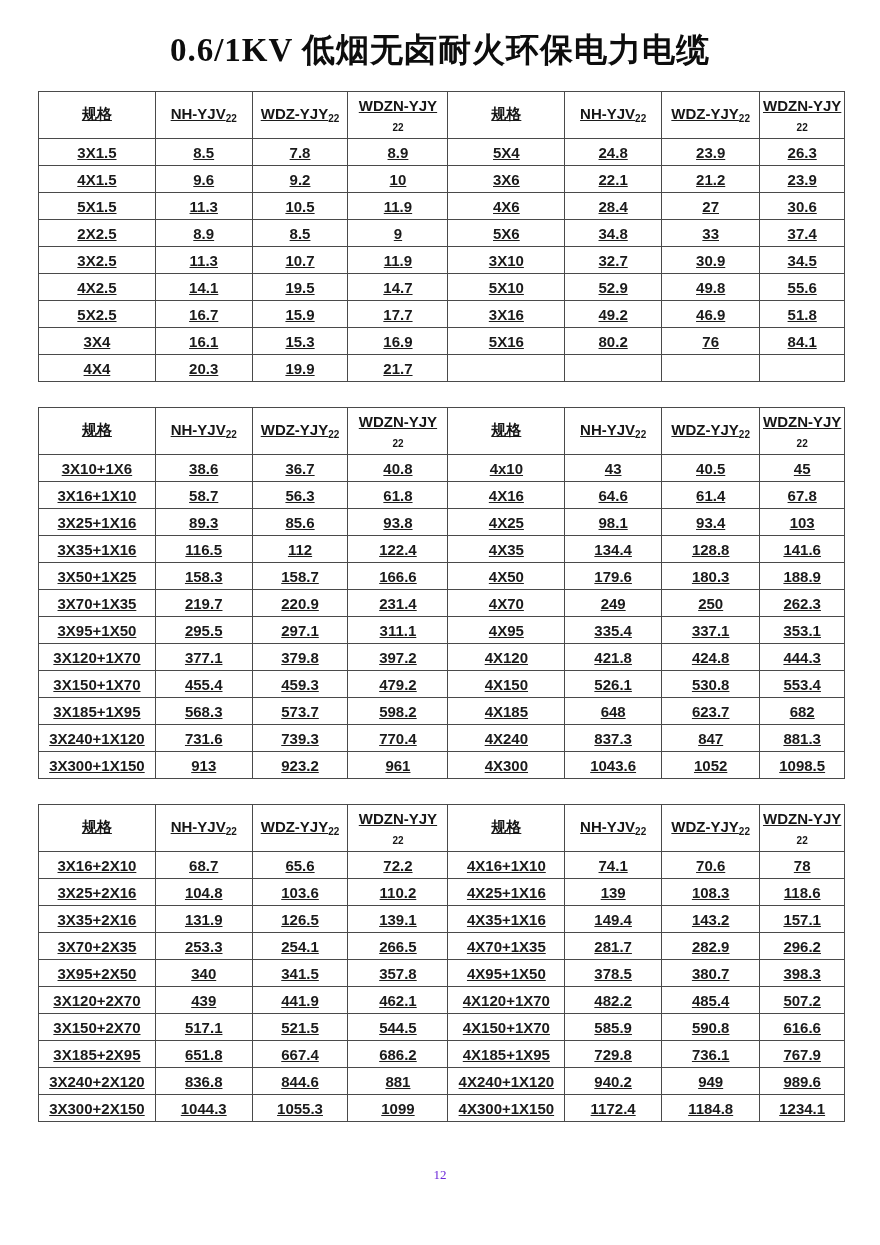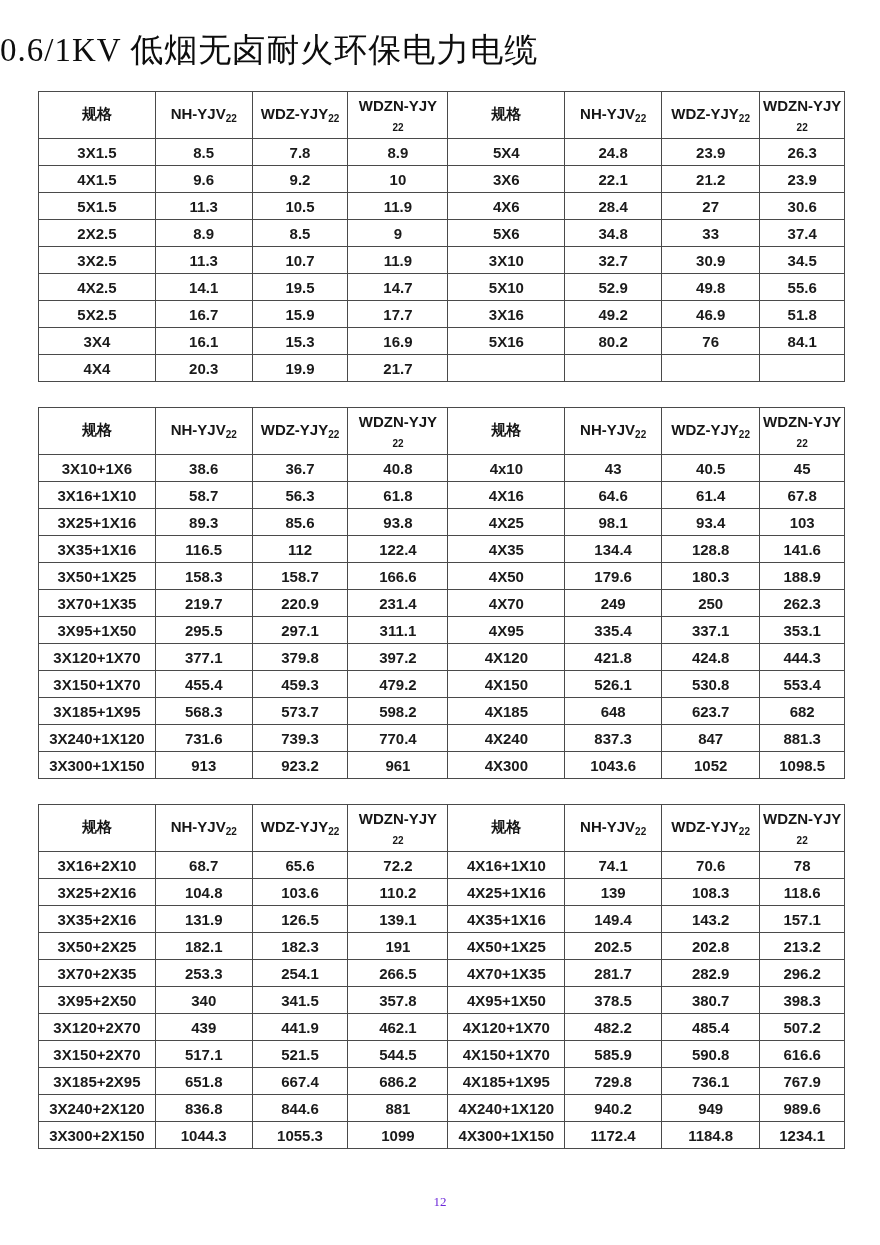--- a/index.html
+++ b/index.html
@@ -9,29 +9,29 @@
     color:#1c1c1c;
     position:relative;
   }
   .page{
     width:880px;height:1245px;
     box-sizing:border-box;
     padding-top:28px;
     background:#ffffff;
   }
   .doc-title{
-    text-align:left;
+    text-align:center;
     font-family:"Liberation Serif","DejaVu Serif",serif;
-    font-weight:normal;
+    font-weight:bold;
     font-size:33px;
     letter-spacing:1px;
     color:#0d0d0d;
     margin:0 0 18px 0;
   }
-  .tbl-wrap{ padding:0 35px 16px 38px; }
+  .tbl-wrap{ padding:0 35px 16px 38px;text-decoration:underline; }
   table.price{
     width:807px;
     border-collapse:collapse;
     table-layout:fixed;
     margin-bottom:25px;
   }
   table.price td, table.price th{
     border:1px solid #4a4a4a;
     text-align:center;
     vertical-align:middle;
@@ -387,30 +387,20 @@
             <td class="spec-cell">3X35+2X16</td>
             <td>131.9</td>
             <td>126.5</td>
             <td>139.1</td>
             <td class="spec-cell">4X35+1X16</td>
             <td>149.4</td>
             <td>143.2</td>
             <td>157.1</td>
           </tr>
           <tr>
-            <td class="spec-cell">3X50+2X25</td>
-            <td>182.1</td>
-            <td>182.3</td>
-            <td>191</td>
-            <td class="spec-cell">4X50+1X25</td>
-            <td>202.5</td>
-            <td>202.8</td>
-            <td>213.2</td>
-          </tr>
-          <tr>
             <td class="spec-cell">3X70+2X35</td>
             <td>253.3</td>
             <td>254.1</td>
             <td>266.5</td>
             <td class="spec-cell">4X70+1X35</td>
             <td>281.7</td>
             <td>282.9</td>
             <td>296.2</td>
           </tr>
           <tr>

